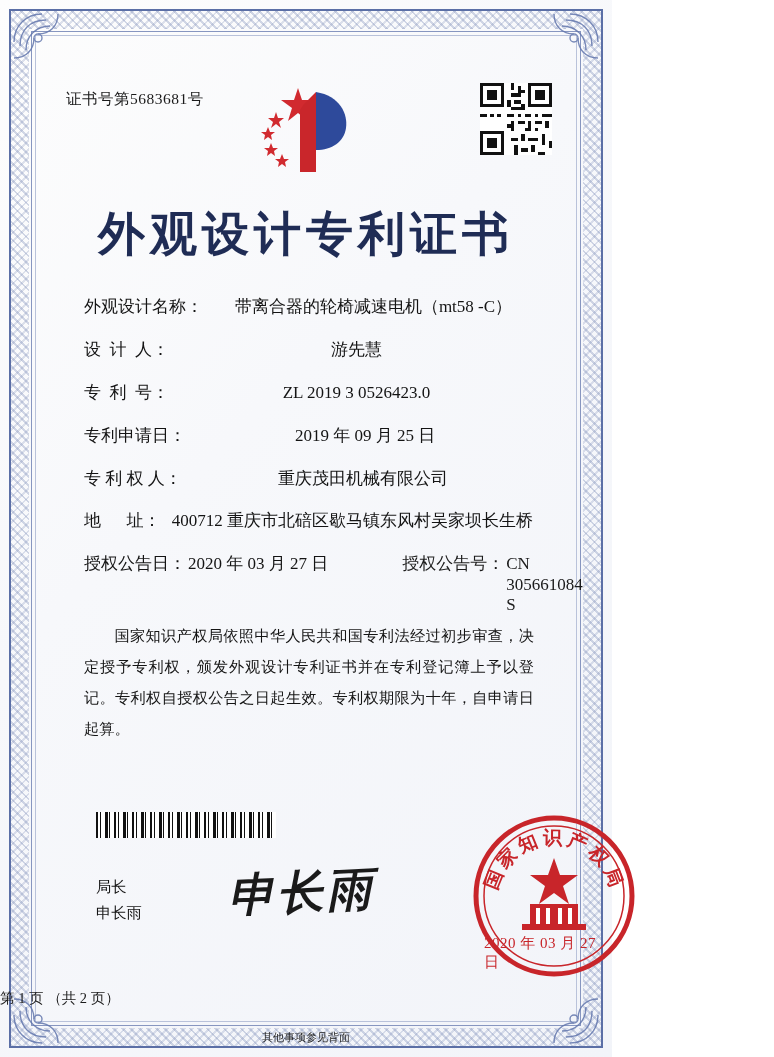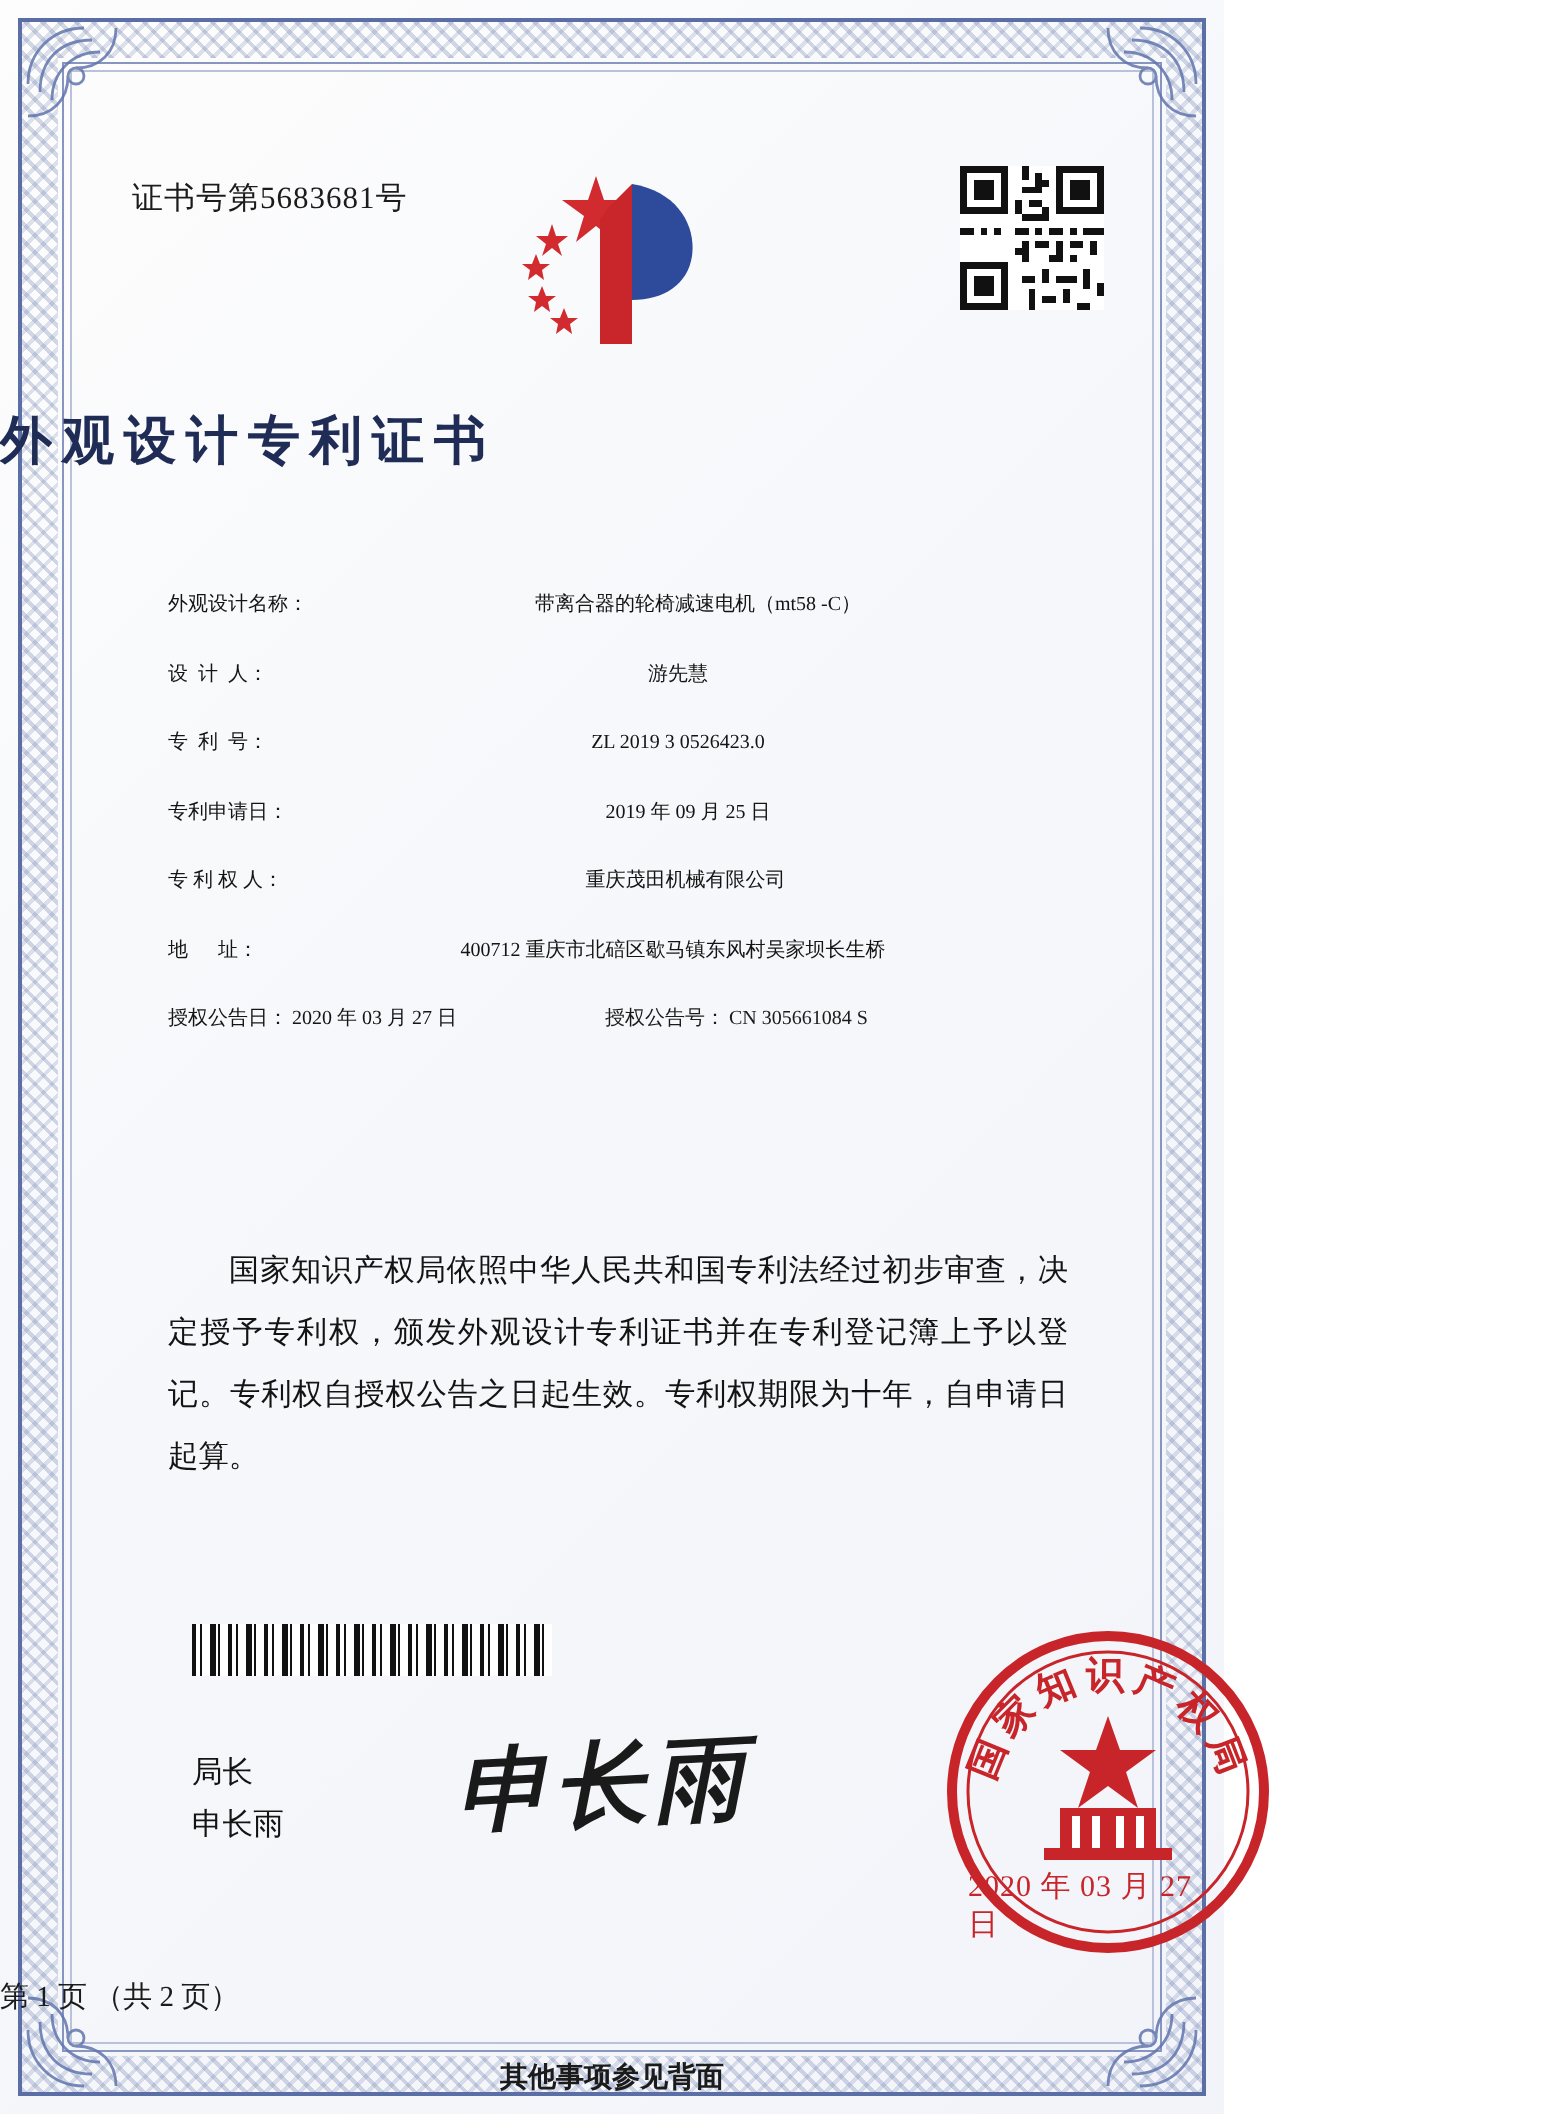--- a/index.html
+++ b/index.html
@@ -95,40 +95,40 @@
     top: 80px;
     transform: translateX(-50%);
     width: 120px;
     height: 100px;
   }
 
   .title {
     position: absolute;
     left: 0; right: 0;
     top: 203px;
-    text-align: left;
-    font-size: 26px;
+    text-align: center;
+    font-size: 47px;
     font-weight: bold;
     letter-spacing: 5px;
     color: #1f2c55;
     font-family: "DejaVu Serif", "Liberation Serif", serif;
   }
 
   
   .fields {
     position: absolute;
     left: 84px;
     top: 297px;
     right: 70px;
   }
   .row {
     display: flex;
     align-items: baseline;
     margin-bottom: 22.5px;
-    font-size: 10px;
+    font-size: 17px;
     line-height: 1.2;
   }
   .row .lbl {
     flex: 0 0 auto;
     white-space: pre;
     color: #141414;
   }
   .row .val {
     flex: 1 1 auto;
     color: #141414;
@@ -222,23 +222,22 @@
     left: 0; right: 0;
     top: 989px;
     font-size: 14.5px;
     color: #1b1b1b;
   }
   .footnote {
     position: absolute;
     left: 0; right: 0;
     top: 1030px;
     text-align: center;
-    font-size: 14px;
+    font-size: 11px;
     color: #1b1b1b;
-    font-weight: bold;
   }
 </style>
 </head>
 <body>
 
 <div class="page">
 
   <div class="border-outer"></div>
   <div class="guilloche"></div>
   <div class="border-inner"></div>

